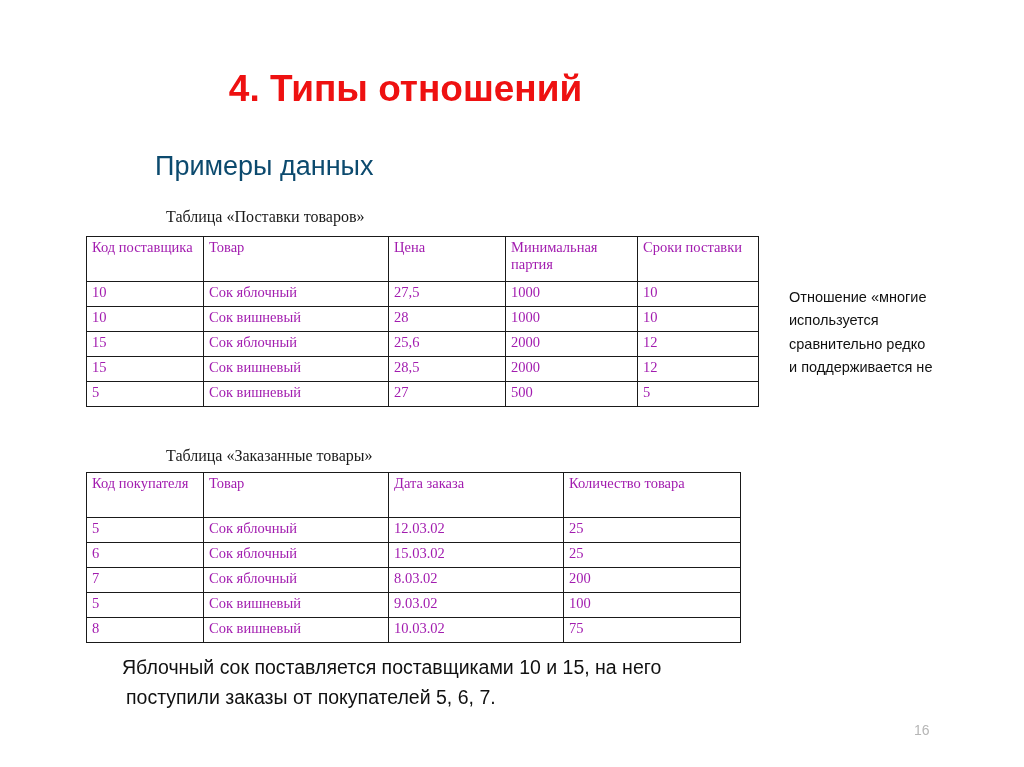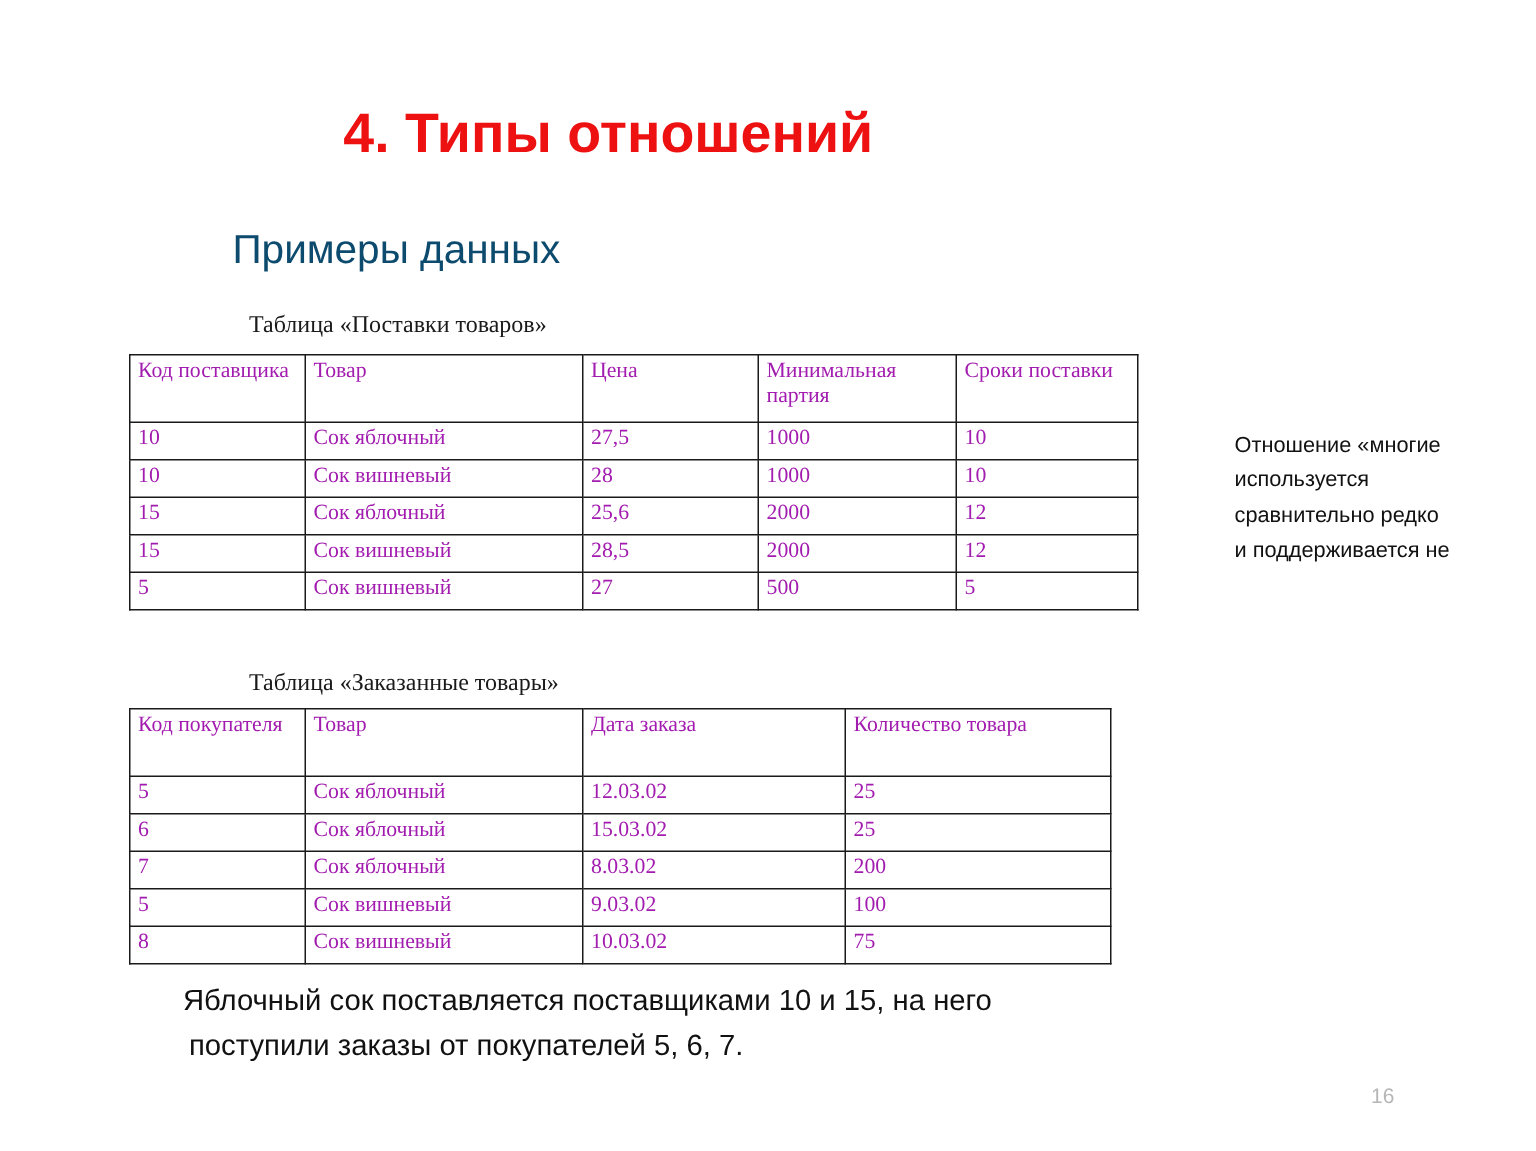--- a/index.html
+++ b/index.html
@@ -106,21 +106,21 @@
     top: 286px;
     left: 789px;
     width: 197px;
     font-family: "Liberation Sans", sans-serif;
     font-size: 14.5px;
     line-height: 1.62;
     color: #111111;
     text-align: justify;
     text-justify: inter-word;
   }
-  .side-note > span { display: block; margin-left: 34px; }
+  .side-note > span { display: block; }
   .side-note .last { text-align: left; }
 
   
   .bottom-note {
     position: absolute;
     top: 653px;
     left: 122px;
     width: 690px;
     font-family: "Liberation Sans", sans-serif;
     font-size: 19.5px;

